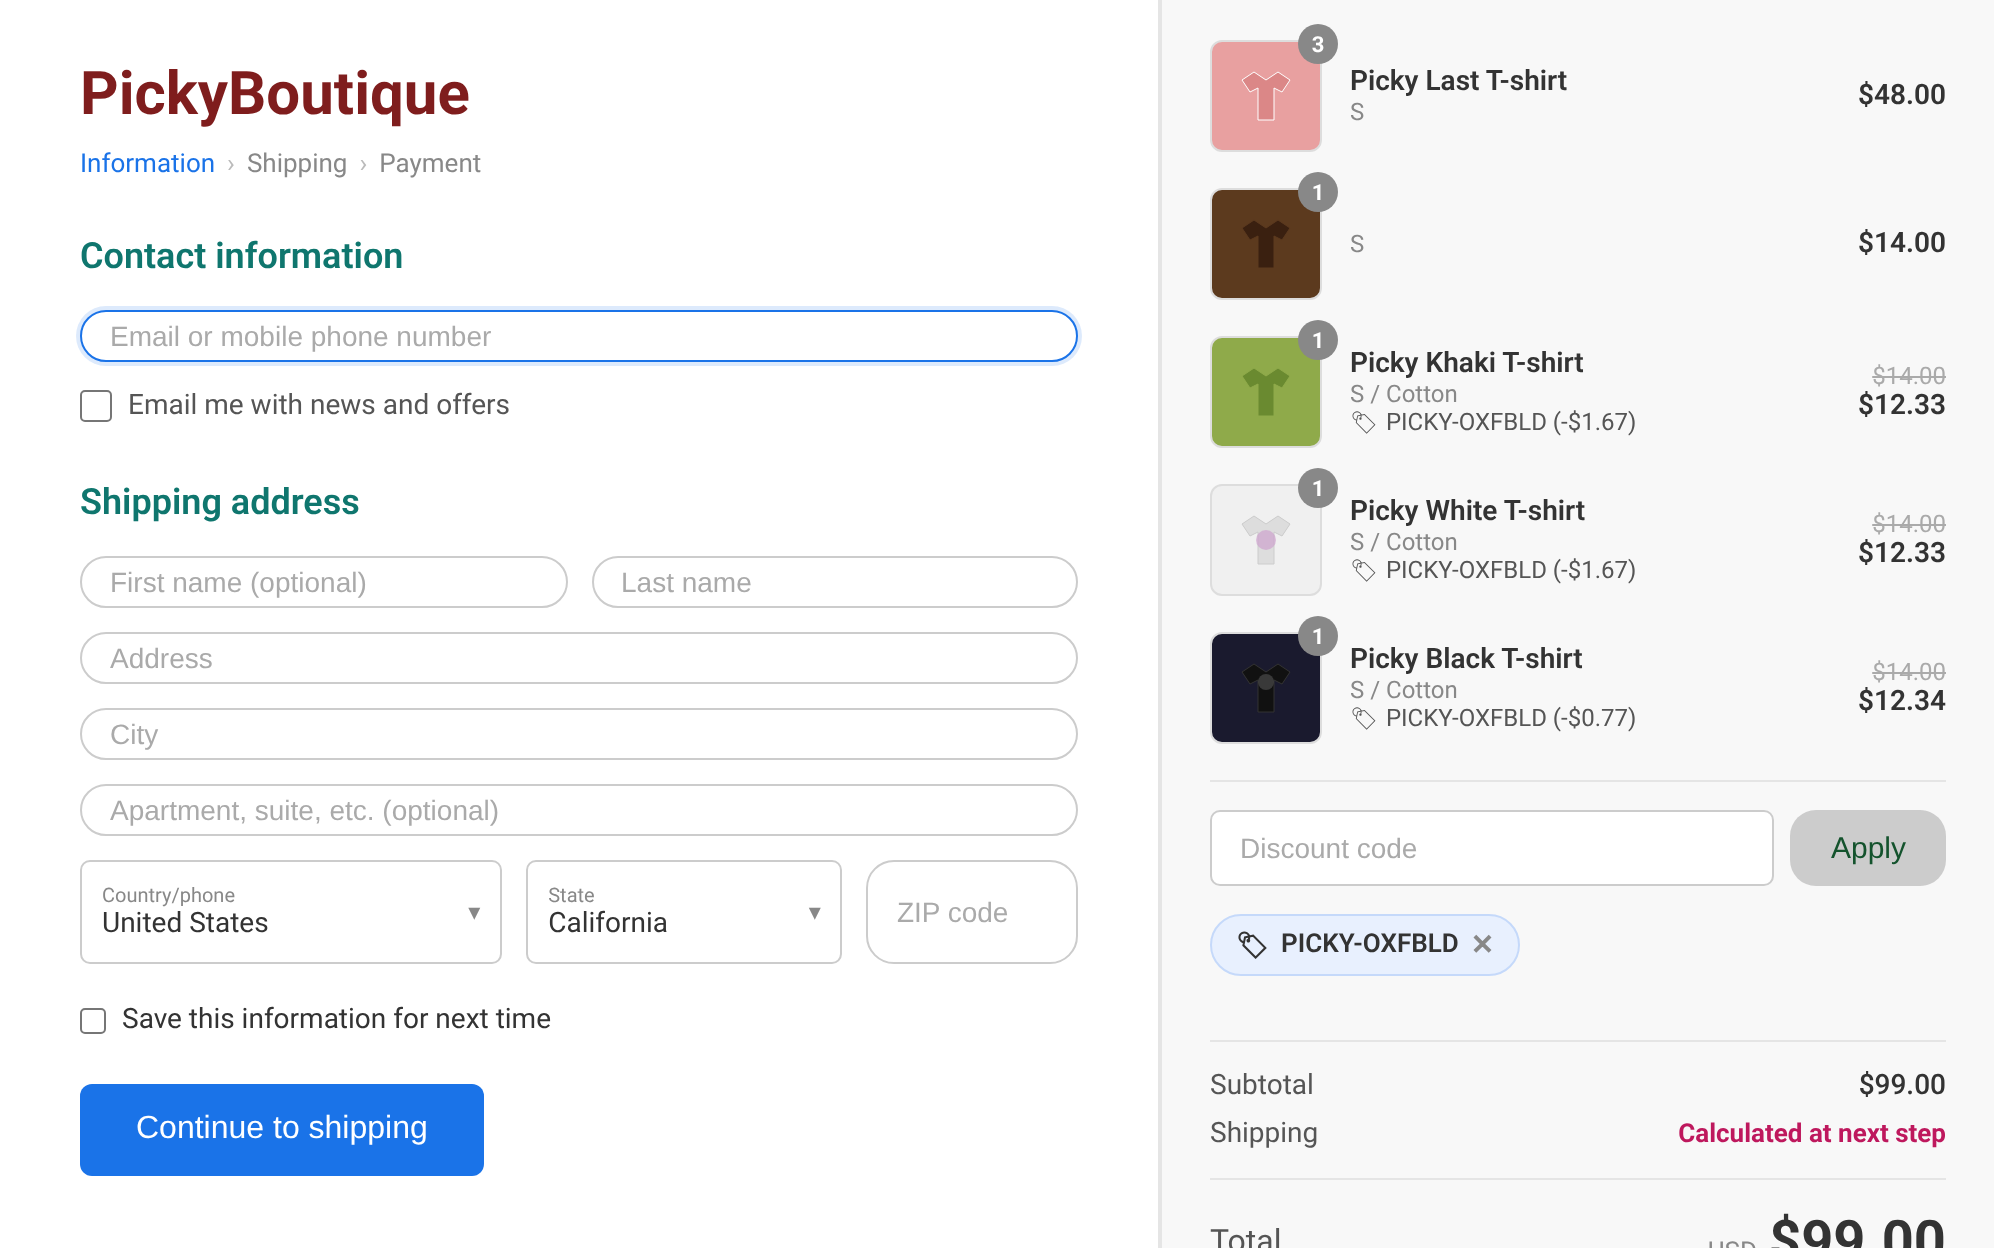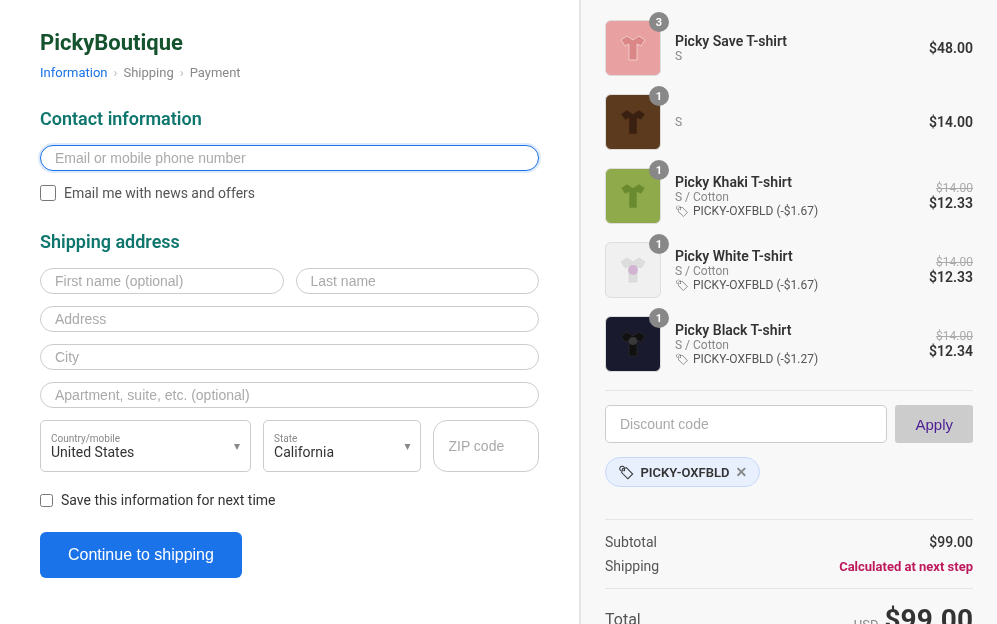--- a/index.html
+++ b/index.html
@@ -16,23 +16,23 @@
     
     .left-panel {
       width: 580px;
       padding: 30px 40px;
       background: #fff;
       overflow-y: auto;
       border-right: 1px solid #e5e5e5;
     }
 
     .brand-name {
-      font-size: 22px;
+      font-size: 30px;
       font-weight: 700;
-      color: #14532d;
+      color: #7f1d1d;
       margin-bottom: 10px;
     }
 
     .breadcrumb {
       display: flex;
       align-items: center;
       gap: 6px;
       font-size: 13px;
       color: #888;
       margin-bottom: 28px;
@@ -303,23 +303,23 @@
       background: #fff;
     }
 
     .discount-input::placeholder {
       color: #aaa;
     }
 
     .apply-btn {
       padding: 10px 20px;
       background: #ccc;
-      color: #4c1d95;
+      color: #14532d;
       border: none;
-      border-radius: 3px;
+      border-radius: 13px;
       font-size: 15px;
       font-weight: 500;
       cursor: pointer;
     }
 
     .applied-code {
       display: inline-flex;
       align-items: center;
       gap: 6px;
       background: #e8f0fe;
@@ -442,21 +442,21 @@
   </div>
 
   <div class="form-row">
     <input class="input-field" type="text" placeholder="Apartment, suite, etc. (optional)" style="">
   </div>
 
   <div class="three-col">
     <div class="country-wrap">
       <div class="select-container">
         <div class="select-inner">
-          <span class="label-text">Country/mobile</span>
+          <span class="label-text">Country/phone</span>
           <span class="value-text">United States</span>
         </div>
         <span class="select-arrow">▾</span>
       </div>
     </div>
 
     <div class="state-wrap">
       <div class="select-container">
         <div class="select-inner">
           <span class="label-text">State</span>
@@ -488,21 +488,21 @@
     <div class="order-item">
       <div class="item-image-wrap">
         <div class="item-image tshirt-coral">
           <svg width="36" height="36" viewBox="0 0 36 36">
             <path d="M6 10 L12 6 L18 10 L24 6 L30 10 L26 16 L22 14 L22 30 L14 30 L14 14 L10 16 Z" fill="#c0505050" stroke="#fff" stroke-width="0.5"></path>
           </svg>
         </div>
         <div class="item-badge">3</div>
       </div>
       <div class="item-details">
-        <div class="item-name">Picky Save T-shirt</div>
+        <div class="item-name">Picky Last T-shirt</div>
         <div class="item-variant">S</div>
       </div>
       <div class="item-price">
         <div class="price-normal">$48.00</div>
       </div>
     </div>
 
     <div class="order-item">
       <div class="item-image-wrap">
         <div class="item-image tshirt-brown">
@@ -575,21 +575,21 @@
             <circle cx="18" cy="15" r="4" fill="#444" opacity="0.8"></circle>
           </svg>
         </div>
         <div class="item-badge">1</div>
       </div>
       <div class="item-details">
         <div class="item-name">Picky Black T-shirt</div>
         <div class="item-variant">S / Cotton</div>
         <div class="item-discount">
           <span class="tag-icon">🏷</span>
-          <span>PICKY-OXFBLD (-$1.27)</span>
+          <span>PICKY-OXFBLD (-$0.77)</span>
         </div>
       </div>
       <div class="item-price">
         <div class="price-original">$14.00</div>
         <div class="price-discounted">$12.34</div>
       </div>
     </div>
 
   </div>
 

